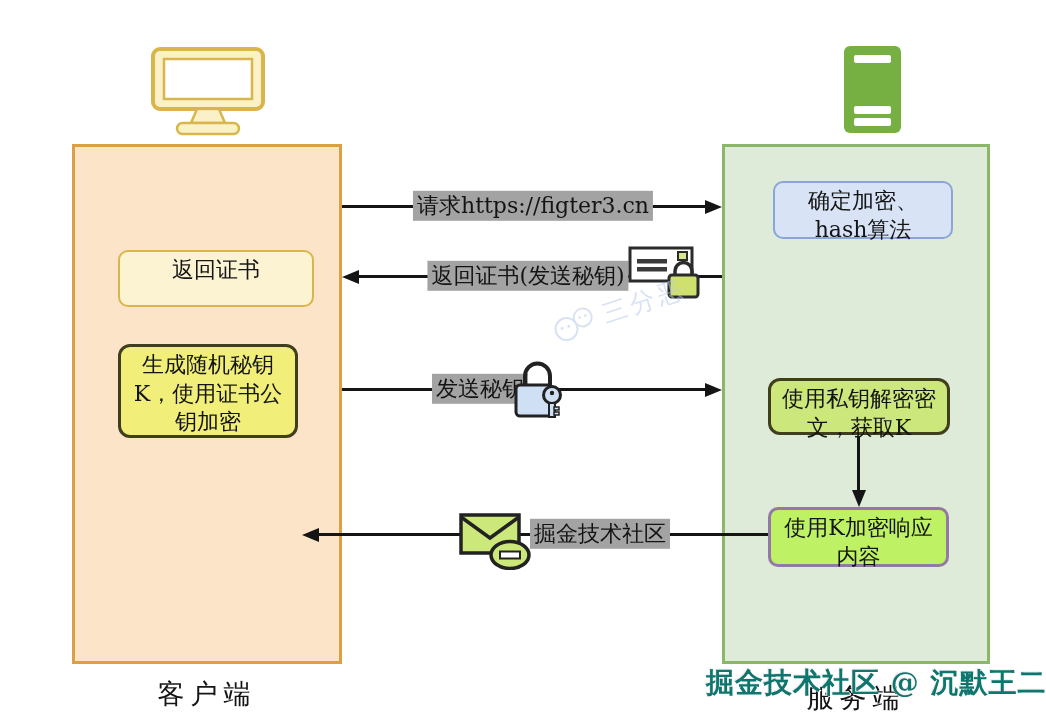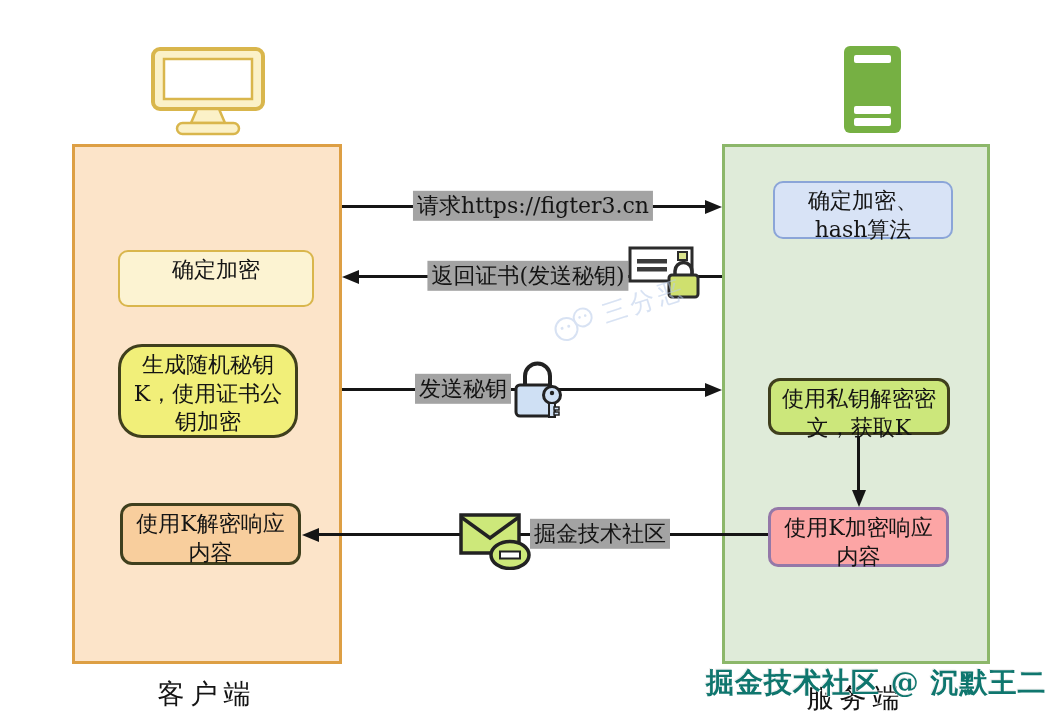--- a/index.html
+++ b/index.html
@@ -12,29 +12,29 @@
     background:#fce4c9; border:3px solid #dd9f44; box-sizing:border-box; }
   .panel.server { left:722px; top:144px; width:268px; height:520px;
     background:#dfebd9; border:3px solid #8cb76a; box-sizing:border-box; }
 
   .node { position:absolute; z-index:2; box-sizing:border-box;
     display:flex; align-items:flex-start; justify-content:center; text-align:center;
     font-size:22px; line-height:1.3; padding:4px 8px; }
   .node.cream  { left:118px; top:250px; width:196px; height:57px;
     background:#fcf3d2; border:2px solid #d9b64c; border-radius:10px; }
   .node.yellow { left:118px; top:344px; width:180px; height:94px;
-    background:#f1ef79; border:3px solid #3f3f1d; border-radius:24px; }
+    background:#f1ef79; border:3px solid #3f3f1d; border-radius:12px; }
   .node.orange { left:120px; top:503px; width:181px; height:62px;
     background:#f8ce9d; border:3px solid #3f3f1d; border-radius:12px; }
   .node.blue   { left:773px; top:181px; width:180px; height:58px;
     background:#d8e3f6; border:2px solid #8ba5d8; border-radius:10px; }
   .node.green  { left:768px; top:378px; width:182px; height:57px;
     background:#cce77b; border:3px solid #3f3f1d; border-radius:12px; }
   .node.purple { left:768px; top:507px; width:181px; height:60px;
-    background:#fca5a5; border:3px solid #9478a8; border-radius:10px; }
+    background:#bef264; border:3px solid #9478a8; border-radius:10px; }
 
   .hline { position:absolute; height:3px; background:#151515; z-index:2; }
   .vline { position:absolute; width:3px;  background:#151515; z-index:2; }
   .ah { position:absolute; width:0; height:0; z-index:3; }
   .ah.right { border-top:7px solid transparent; border-bottom:7px solid transparent; border-left:17px solid #151515; }
   .ah.left  { border-top:7px solid transparent; border-bottom:7px solid transparent; border-right:17px solid #151515; }
   .ah.down  { border-left:7px solid transparent; border-right:7px solid transparent; border-top:17px solid #151515; }
 
   .arrow-label { position:absolute; z-index:3; background:#a3a3a3; padding:0 4px;
     font-size:22px; white-space:nowrap; transform:translate(-50%,-54%); }
@@ -67,27 +67,24 @@
   <div class="icon" style="left:844px; top:46px; width:57px; height:87px; background:#76b043; border-radius:6px;">
     <div style="position:absolute; left:10px; top:9px;  width:37px; height:8px; background:#fff; border-radius:2px;"></div>
     <div style="position:absolute; left:10px; top:60px; width:37px; height:8px; background:#fff; border-radius:2px;"></div>
     <div style="position:absolute; left:10px; top:72px; width:37px; height:8px; background:#fff; border-radius:2px;"></div>
   </div>
 
   <div class="panel client"></div>
   <div class="panel server"></div>
 
   <div class="node cream">
-    <span>确定加密</span>
+    <span>返回证书</span>
   </div>
   <div class="node yellow">
     <span>生成随机秘钥K，使用证书公钥加密</span>
-  </div>
-  <div class="node orange">
-    <span>使用K解密响应内容</span>
   </div>
 
   <div class="node blue">
     <span>确定加密、hash算法</span>
   </div>
   <div class="node green">
     <span>使用私钥解密密文，获取K</span>
   </div>
   <div class="node purple">
     <span>使用K加密响应内容</span>
@@ -104,21 +101,21 @@
     <rect x="2" y="2" width="62" height="33" fill="#ffffff" stroke="#2b2b2b" stroke-width="3"></rect>
     <rect x="50" y="6" width="9" height="8" fill="#dbe48e" stroke="#2b2b2b" stroke-width="2"></rect>
     <rect x="9" y="13" width="30" height="4.5" fill="#3a3a3a"></rect>
     <rect x="9" y="21" width="30" height="4.5" fill="#3a3a3a"></rect>
     <path d="M47 30 v-5 a8.5 8.5 0 0 1 17 0 v5" fill="none" stroke="#2b2b2b" stroke-width="3.5"></path>
     <rect x="41" y="29" width="29" height="22" rx="3" fill="#cfe06e" stroke="#2b2b2b" stroke-width="3"></rect>
   </svg>
 
   <div class="hline" style="left:342px; top:388px; width:364px;"></div>
   <div class="ah right" style="left:705px; top:382.5px;"></div>
-  <div class="arrow-label" style="left:463px; top:390px;">发送秘钥</div>
+  <div class="arrow-label" style="left:480px; top:390px;">发送秘钥</div>
   <svg class="icon" style="left:512px; top:357px;" width="54" height="64" viewBox="0 0 54 64">
     <path d="M13 30 v-11 a12.5 12.5 0 0 1 25 0 v11" fill="none" stroke="#222" stroke-width="4"></path>
     <rect x="4" y="28" width="36" height="31" rx="4" fill="#cfe0f4" stroke="#222" stroke-width="3"></rect>
     <circle cx="40" cy="38" r="8.5" fill="#cfe0f4" stroke="#222" stroke-width="3"></circle>
     <circle cx="40" cy="36" r="2.2" fill="#222"></circle>
     <rect x="37" y="46" width="6" height="14" fill="#cfe0f4" stroke="#222" stroke-width="2"></rect>
     <rect x="42" y="50" width="5" height="3" fill="#cfe0f4" stroke="#222" stroke-width="1.5"></rect>
     <rect x="42" y="55" width="5" height="3" fill="#cfe0f4" stroke="#222" stroke-width="1.5"></rect>
   </svg>
 

